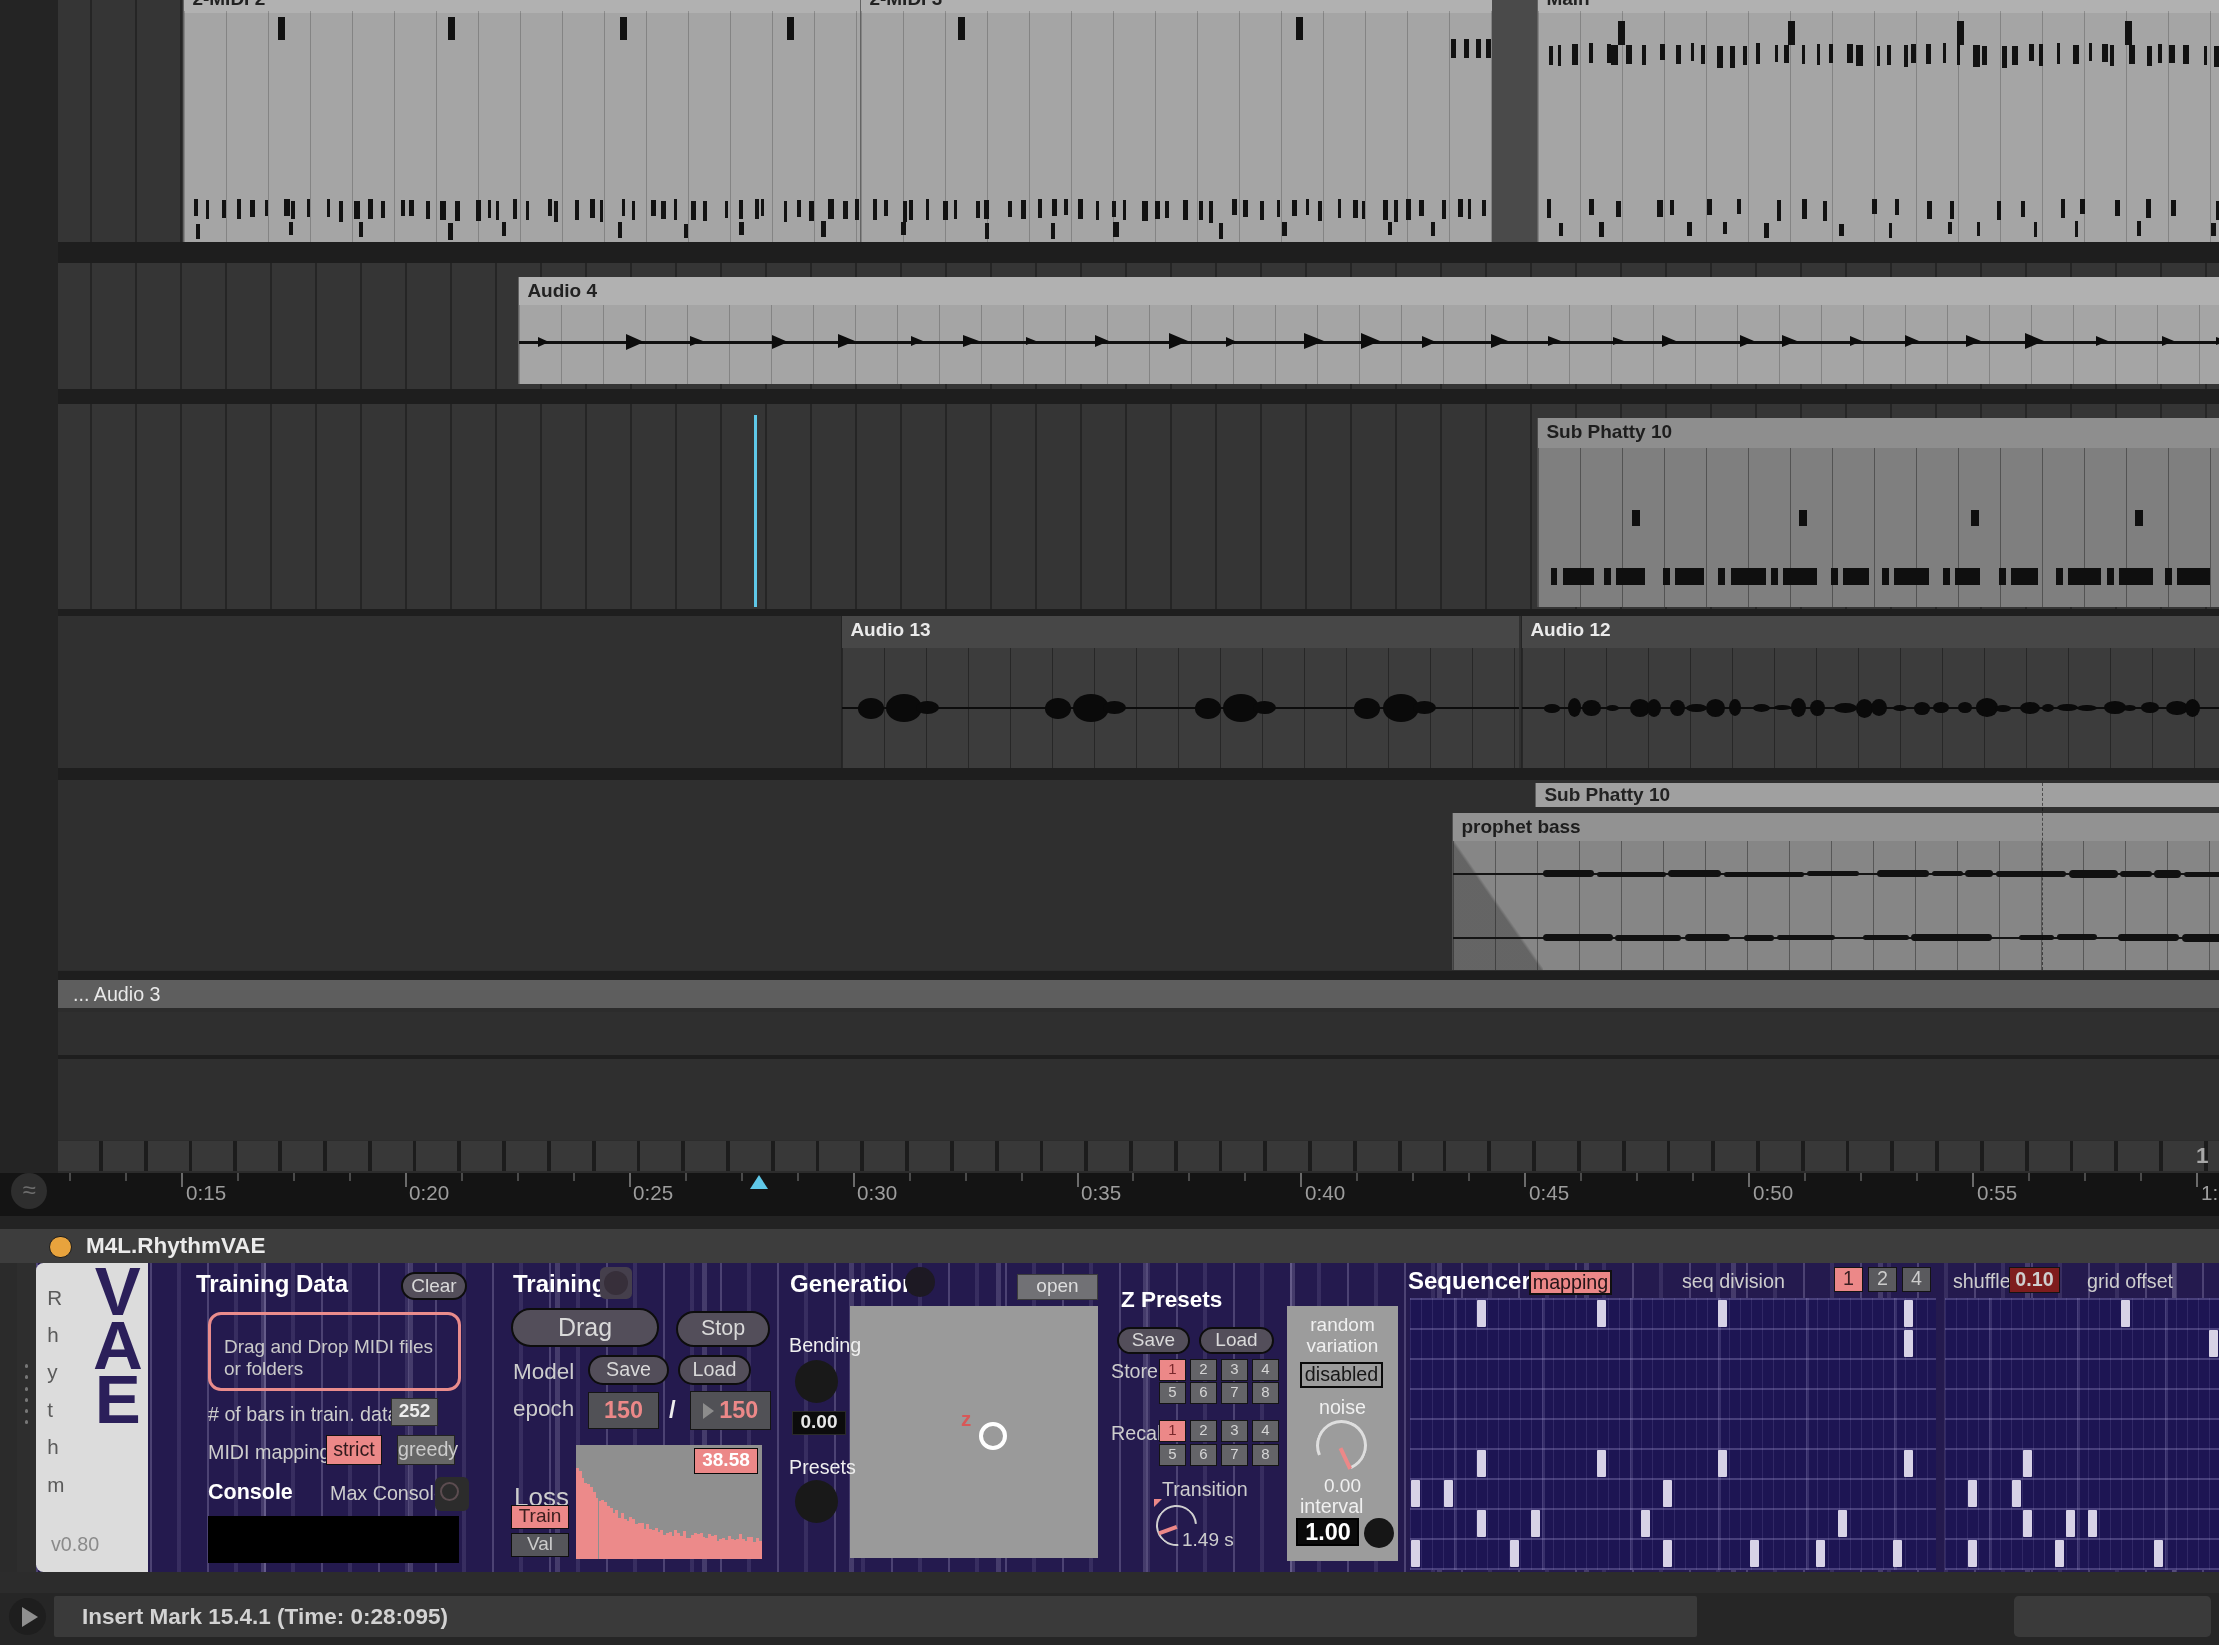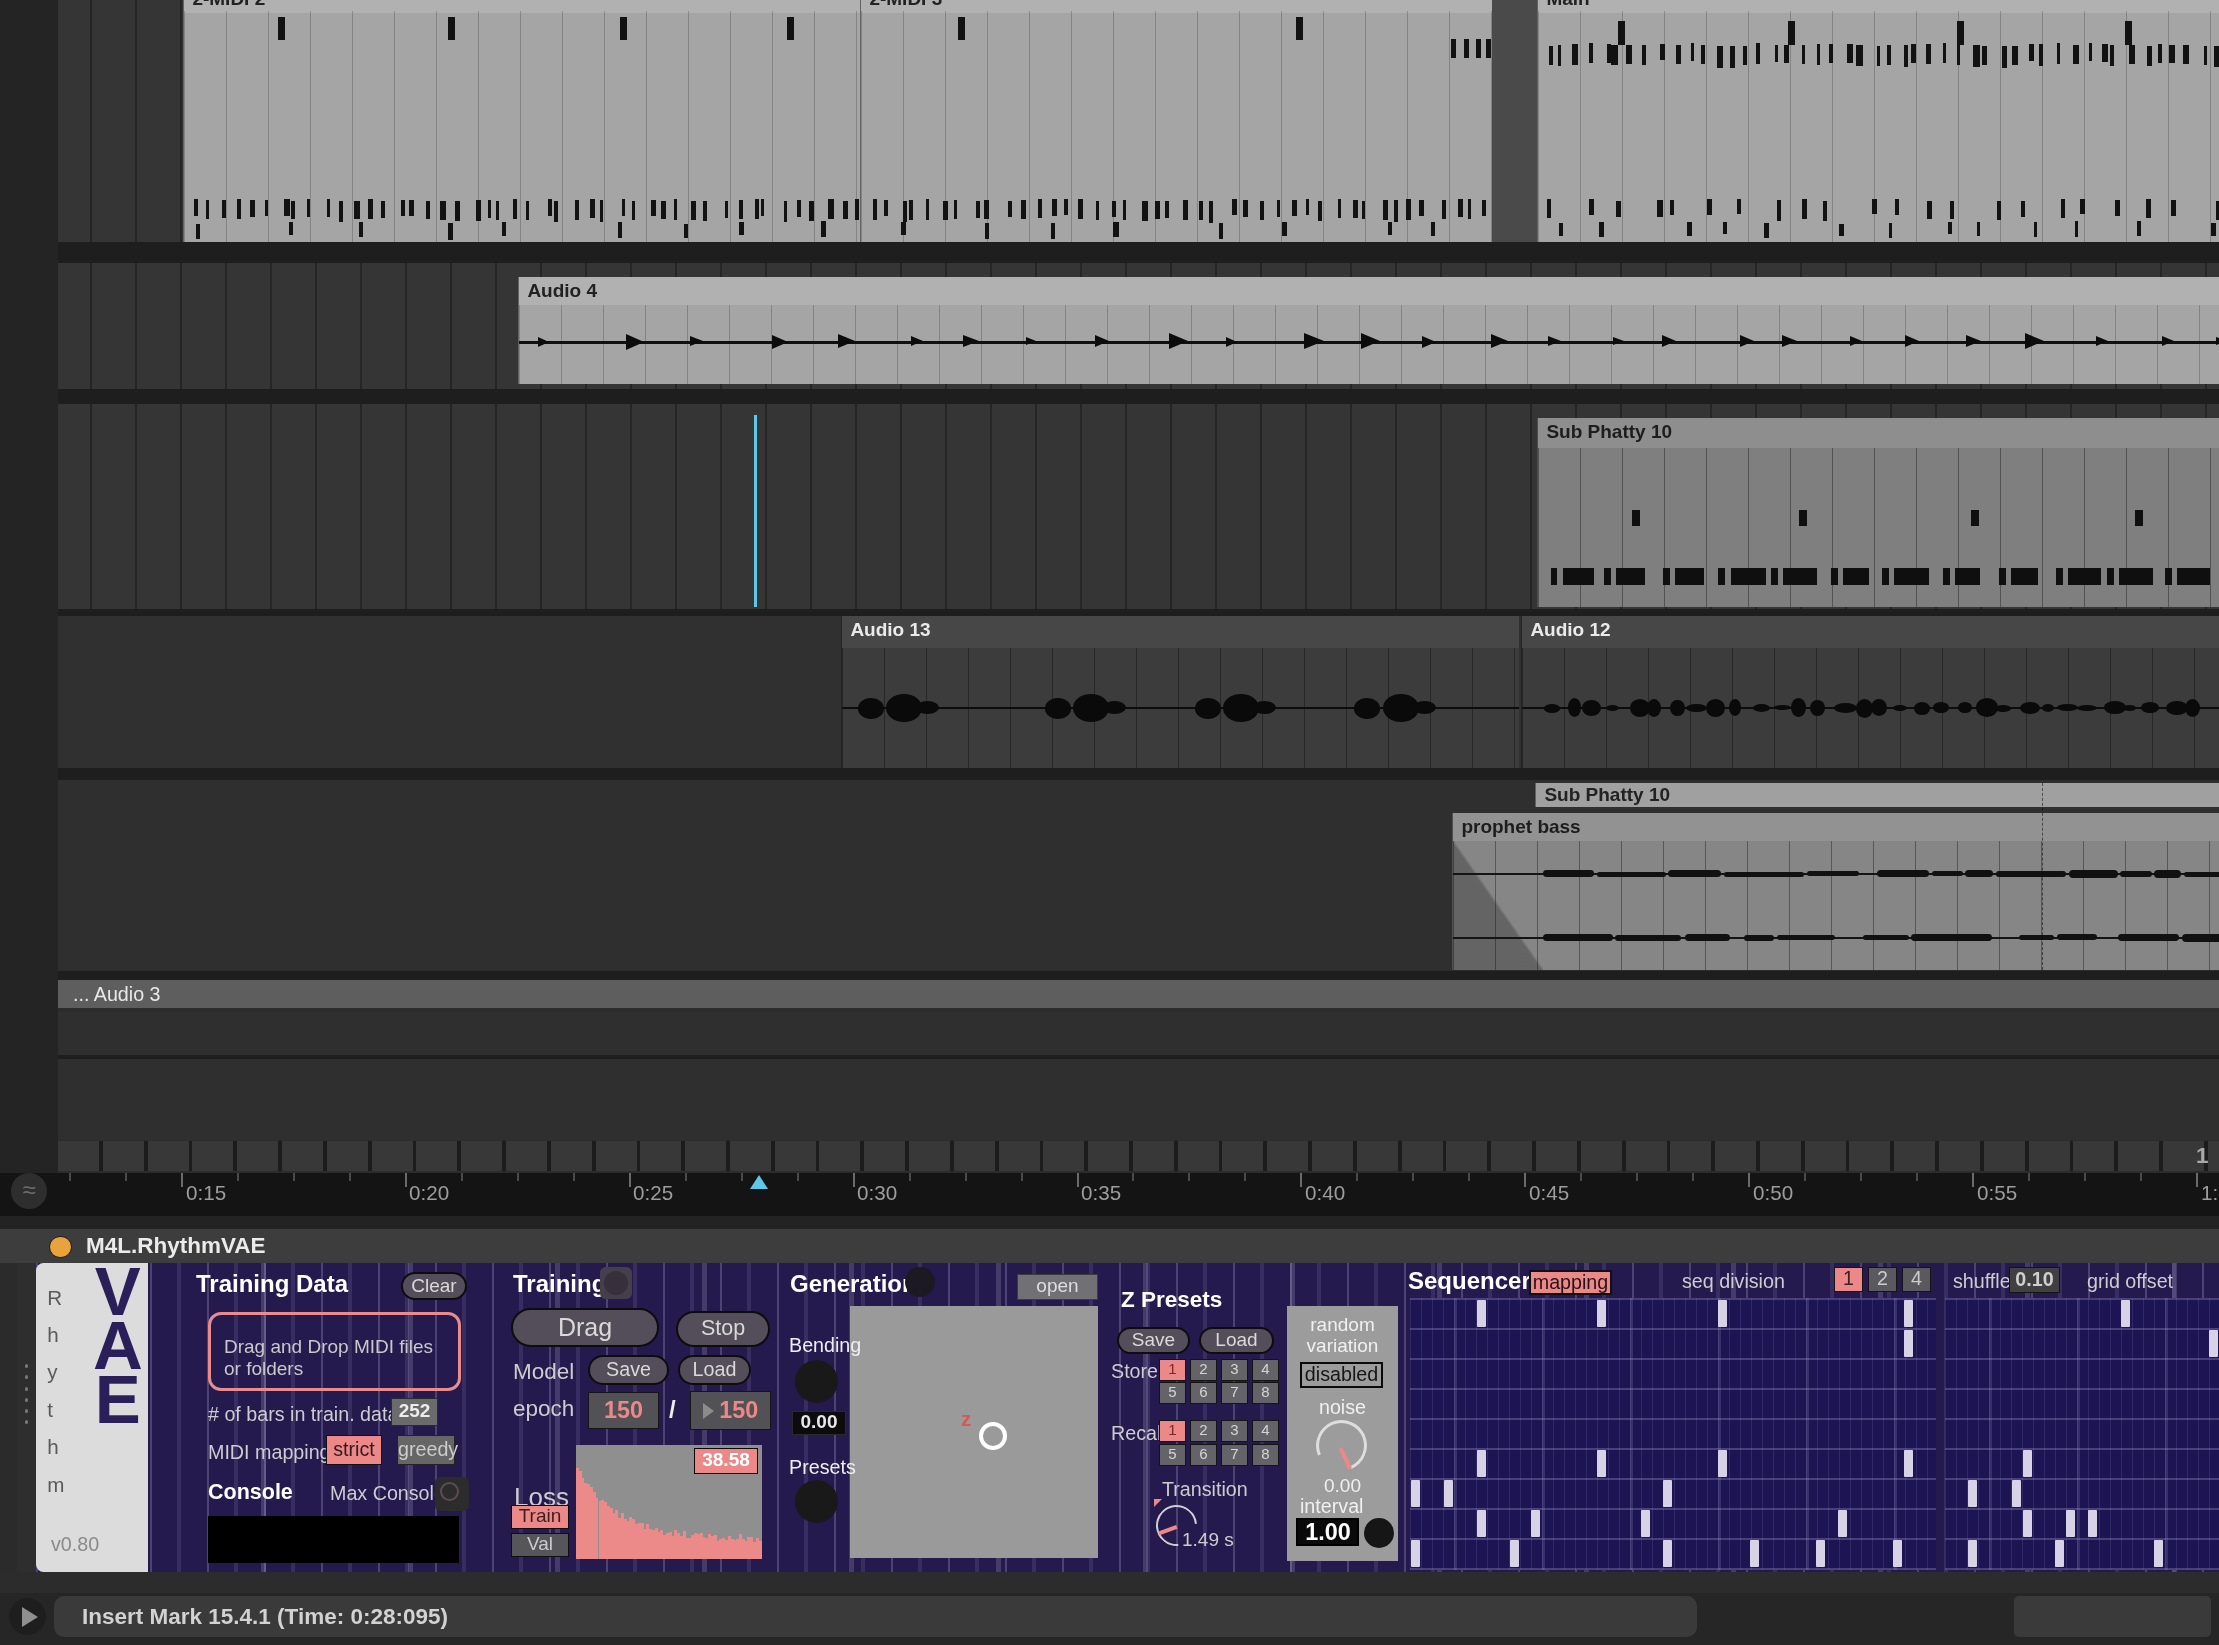--- a/index.html
+++ b/index.html
@@ -739,21 +739,21 @@
     <div style="position:absolute;left:13px;top:189px;font-size:19.7px;color:#f0f0f0;">interval</div>
     <div class="vbox" style="left:9.4px;top:212px;width:63px;height:28px;background:#0a0a0a;border:2.8px solid #000;color:#fff;font-size:23.4px;line-height:24px;">1.00</div>
     <div class="knob" style="left:77px;top:212px;width:30px;height:30px;background:#161616;"></div>
   </div>
 
   <span class="sectitle" style="left:1408px;top:1267px;">Sequencer</span>
   <div class="vbox" style="left:1529px;top:1270px;width:83px;height:25px;background:#ec8888;border:2.8px solid #101010;color:#241417;font-size:19.7px;line-height:20.6px;font-weight:normal;">mapping</div>
   <span class="dlabel" style="left:1682px;top:1270px;">seq division</span>
   <div id="division-buttons"></div>
   <span class="dlabel" style="left:1953px;top:1270px;">shuffle</span>
-  <div class="vbox" style="left:2009px;top:1267px;width:51px;height:26px;background:#404040;border:1.9px solid #141414;color:#cfcfcf;font-size:19.7px;line-height:22.5px;">0.10</div>
+  <div class="vbox" style="left:2009px;top:1267px;width:51px;height:26px;background:#7f1d1d;border:1.9px solid #141414;color:#cfcfcf;font-size:19.7px;line-height:22.5px;">0.10</div>
   <span class="dlabel" style="left:2087px;top:1270px;">grid offset</span>
   <div class="seqgrid" id="seqgrid-left" style="left:1410px;top:1298px;width:526px;height:272px;">
       <div class="seqcell" style="left: 67px; top: 1.9px; position: absolute;"></div>
       <div class="seqcell" style="left: 187px; top: 1.9px; position: absolute;"></div>
       <div class="seqcell" style="left: 308px; top: 1.9px; position: absolute;"></div>
       <div class="seqcell" style="left: 494px; top: 1.9px; position: absolute;"></div>
       <div class="seqcell" style="left: 494px; top: 32px; position: absolute;"></div>
       <div class="seqcell" style="left: 67px; top: 152px; position: absolute;"></div>
       <div class="seqcell" style="left: 187px; top: 152px; position: absolute;"></div>
       <div class="seqcell" style="left: 308px; top: 152px; position: absolute;"></div>
@@ -783,21 +783,21 @@
       <div class="seqcell" style="left: 143px; top: 212px; position: absolute;"></div>
       <div class="seqcell" style="left: 23px; top: 242px; position: absolute;"></div>
       <div class="seqcell" style="left: 110px; top: 242px; position: absolute;"></div>
       <div class="seqcell" style="left: 209px; top: 242px; position: absolute;"></div>
     </div>
 
   <div class="abs" style="left:0;top:1593px;width:2220px;height:52px;background:#262626;">
     <div class="abs" style="left:9.4px;top:4.7px;width:37px;height:37px;border-radius:50%;background:#1e1e1e;">
       <div style="margin:9.4px 0 0 13px;width:0;height:0;border-top:10.3px solid transparent;border-bottom:10.3px solid transparent;border-left:16px solid #8f8f8f;"></div>
     </div>
-    <div class="abs" style="left:54px;top:2.8px;width:1643px;height:41px;background:#3a3a3a;border-radius:10px;">
+    <div class="abs" style="left:54px;top:2.8px;width:1643px;height:41px;background:#3a3a3a;border-radius:2px;">
       <span style="display:inline-block;margin:8.4px 0 0 28px;font-size:22.5px;font-weight:bold;color:#d2d2d2;">Insert Mark 15.4.1 (Time: 0:28:095)</span>
     </div>
     <div class="abs" style="left:2014px;top:2.8px;width:197px;height:41px;background:#3a3a3a;border-radius:4.7px;"></div>
   </div>
 <div class="presetcell active" style="left: 1159px; top: 1359px; position: absolute;">1</div>
     <div class="presetcell" style="left: 1190px; top: 1359px; position: absolute;">2</div>
     <div class="presetcell" style="left: 1221px; top: 1359px; position: absolute;">3</div>
     <div class="presetcell" style="left: 1252px; top: 1359px; position: absolute;">4</div>
     <div class="presetcell" style="left: 1159px; top: 1382px; position: absolute;">5</div>
     <div class="presetcell" style="left: 1190px; top: 1382px; position: absolute;">6</div>

